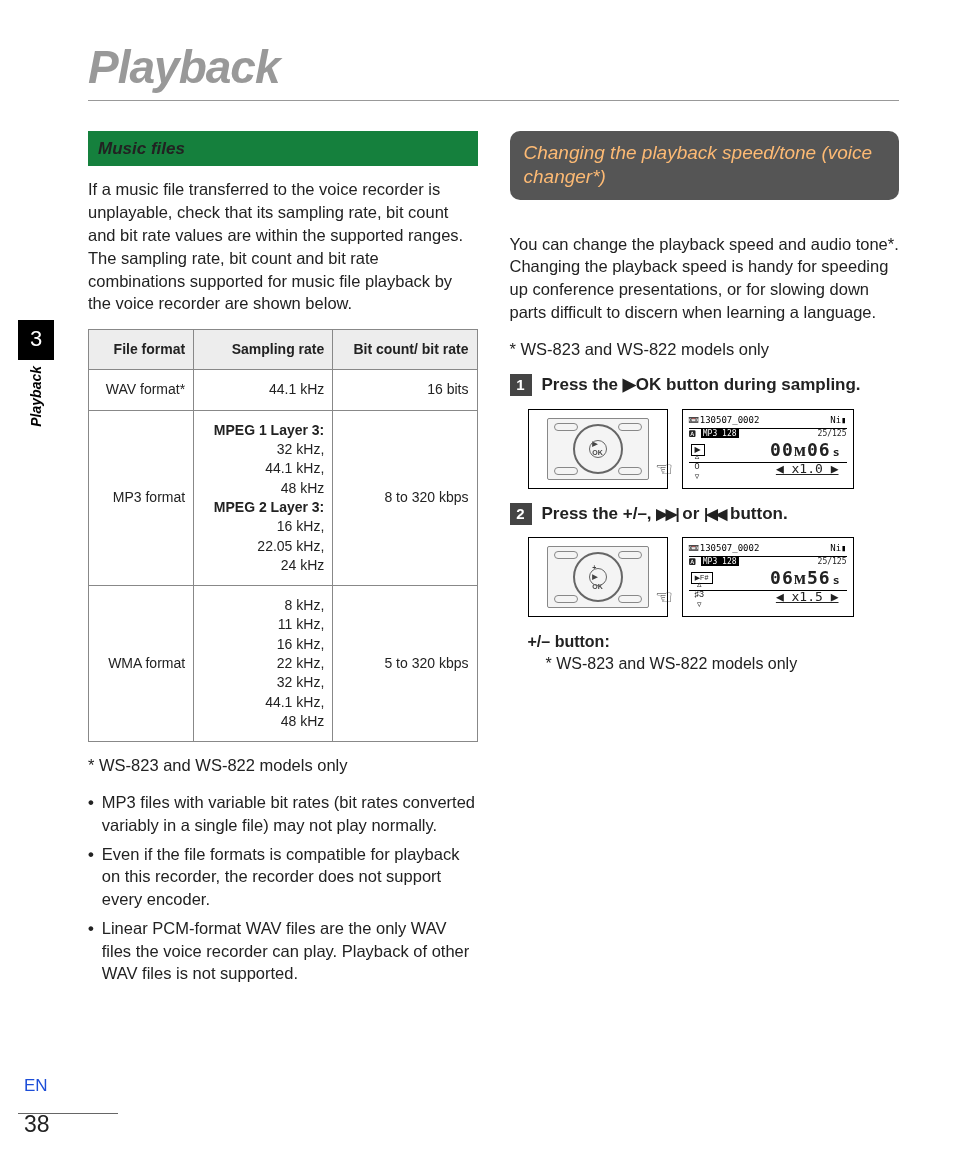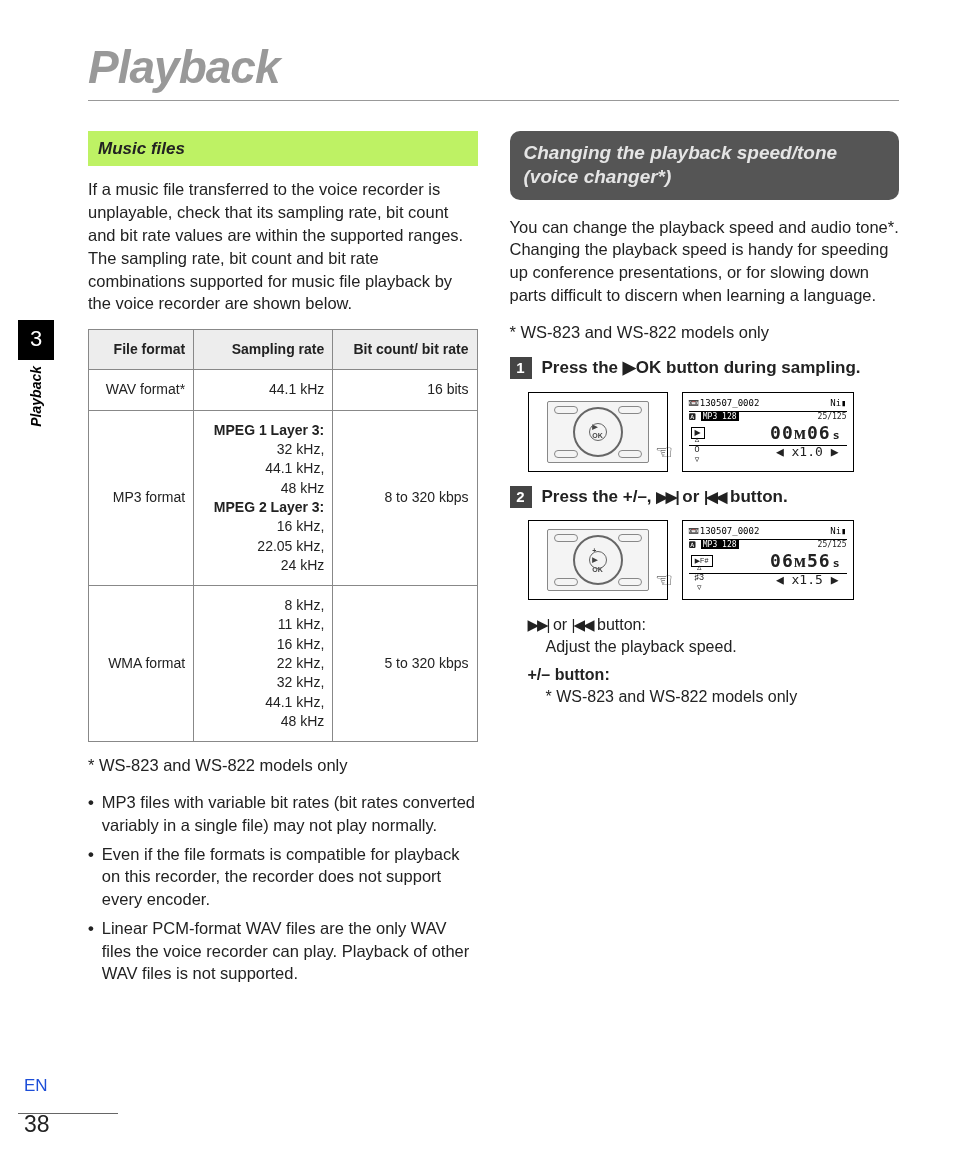--- a/index.html
+++ b/index.html
@@ -55,21 +55,21 @@
     display: flex;
     gap: 32px;
     margin-left: 18px;
   }
   .col {
     flex: 1 1 0;
     font-size: 16.5px;
     line-height: 1.38;
   }
   .sub-header {
-    background: #bef264;
+    background: #15803d;
     font-weight: 800;
     font-style: italic;
     padding: 6px 10px;
     margin-bottom: 12px;
     font-size: 17px;
   }
   .para { margin-bottom: 14px; }
   .format-table {
     border-collapse: collapse;
     width: 100%;
@@ -91,27 +91,27 @@
   .bullet-list { list-style: none; padding-left: 0; }
   .bullet-list li { display: flex; margin-bottom: 6px; }
   .bullet-list li::before {
     content: "•";
     font-weight: 700;
     margin-right: 8px;
     flex-shrink: 0;
   }
   .callout {
     background: #555;
-    color: #e5e5e5;
+    color: #fdba74;
     border-radius: 10px;
-    font-weight: 700;
+    font-weight: 400;
     font-style: italic;
     font-size: 19px;
     padding: 10px 14px;
-    margin-bottom: 16px;
+    margin-bottom: 33px;
     line-height: 1.28;
   }
   .step {
     display: flex;
     align-items: flex-start;
     gap: 10px;
     margin: 10px 0 12px 0;
   }
   .step-num {
     background: #444;
@@ -182,21 +182,21 @@
   }
   .scr-play {
     position:absolute; top:34px; left:8px; width:14px; height:12px;
     border:1px solid #000; display:flex; align-items:center;
     justify-content:center; font-size:8px;
   }
   .scr-divider { position:absolute; top:52px; left:6px; right:6px;
     border-top:1px solid #000; }
   .scr-rate {
     position:absolute; bottom:10px; right:14px;
-    font-family:monospace; font-size:13px;
+    font-family:monospace; font-size:13px;text-decoration:underline;
   }
   .scr-arrows {
     position:absolute; bottom:6px; left:12px;
     font-size:9px; line-height:1.1; text-align:center;
   }
   .desc-block { margin-left: 18px; font-size: 16px; }
   .desc-block .dl { margin-bottom: 6px; }
   .desc-block .dd { margin-left: 18px; }
   .lang-code {
     position: absolute;
@@ -366,24 +366,20 @@
         <div class="scr-play" style="width:22px; font-size:7px;">▶F#</div>
         <div class="scr-time">06ᴍ56ₛ</div>
         <div class="scr-divider"></div>
         <div class="scr-arrows">▵<br><span>♯3</span><br>▿</div>
         <div class="scr-rate">◀ x1.5 ▶</div>
       </div>
     </div>
 
     <div class="desc-block">
       <div class="dl">
-        <span class="icon-ff">▶▶|</span><span> or </span><span class="icon-rw">|◀◀</span><span> button:</span>
-        <div class="dd">Adjust the playback speed.</div>
-      </div>
-      <div class="dl">
         <span style="font-weight:700;">+/– button:</span>
         <div class="dd">* WS-823 and WS-822 models only</div>
       </div>
     </div>
 
   </div>
 </div>
 
 <div class="lang-code">EN</div>
 <div class="page-num-rule"></div>

